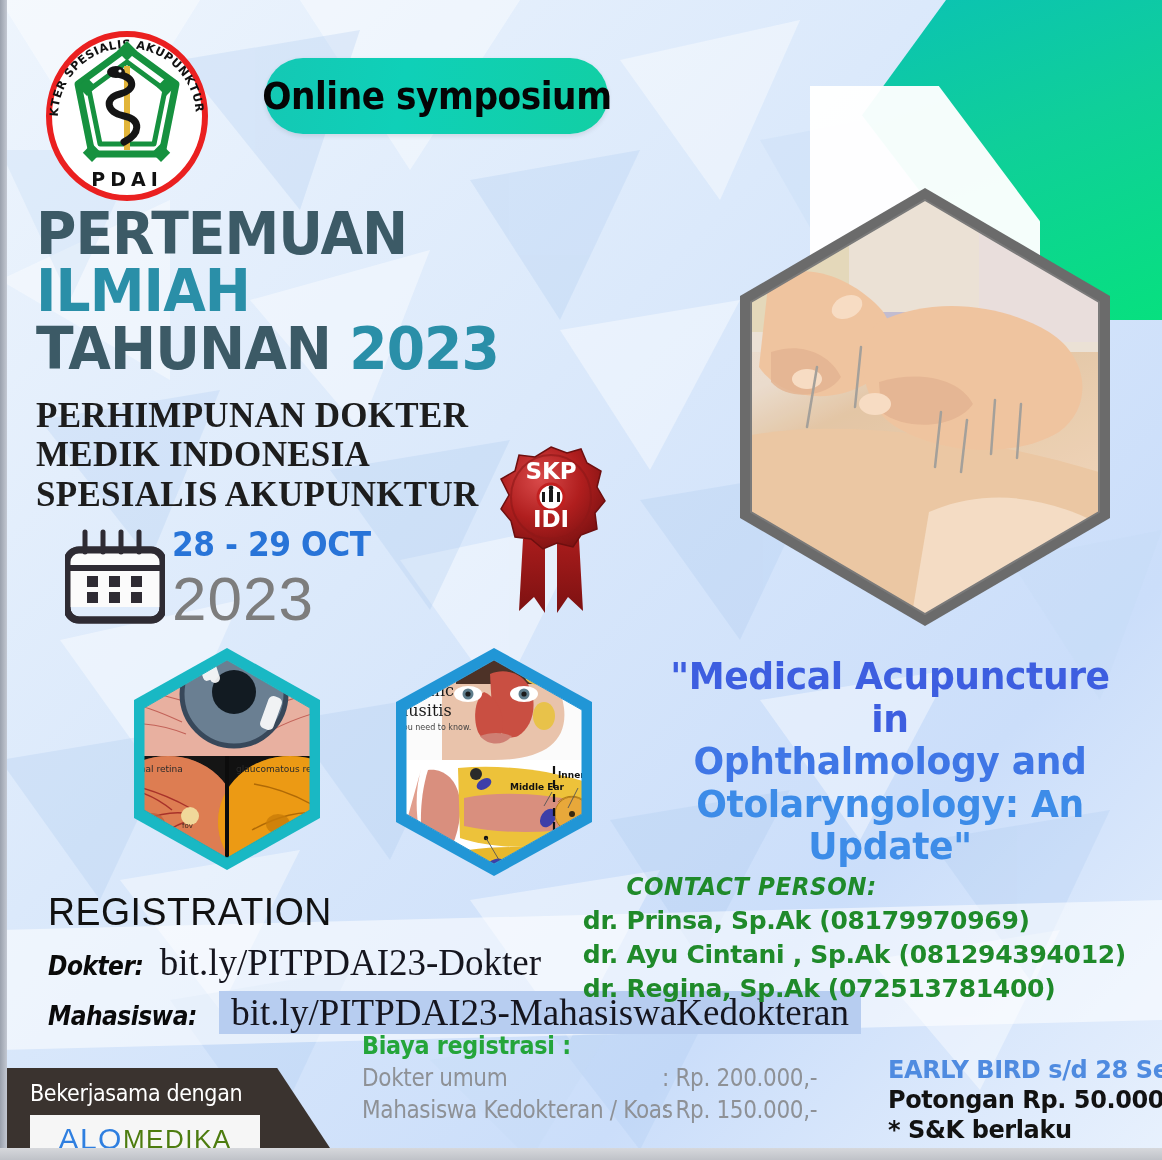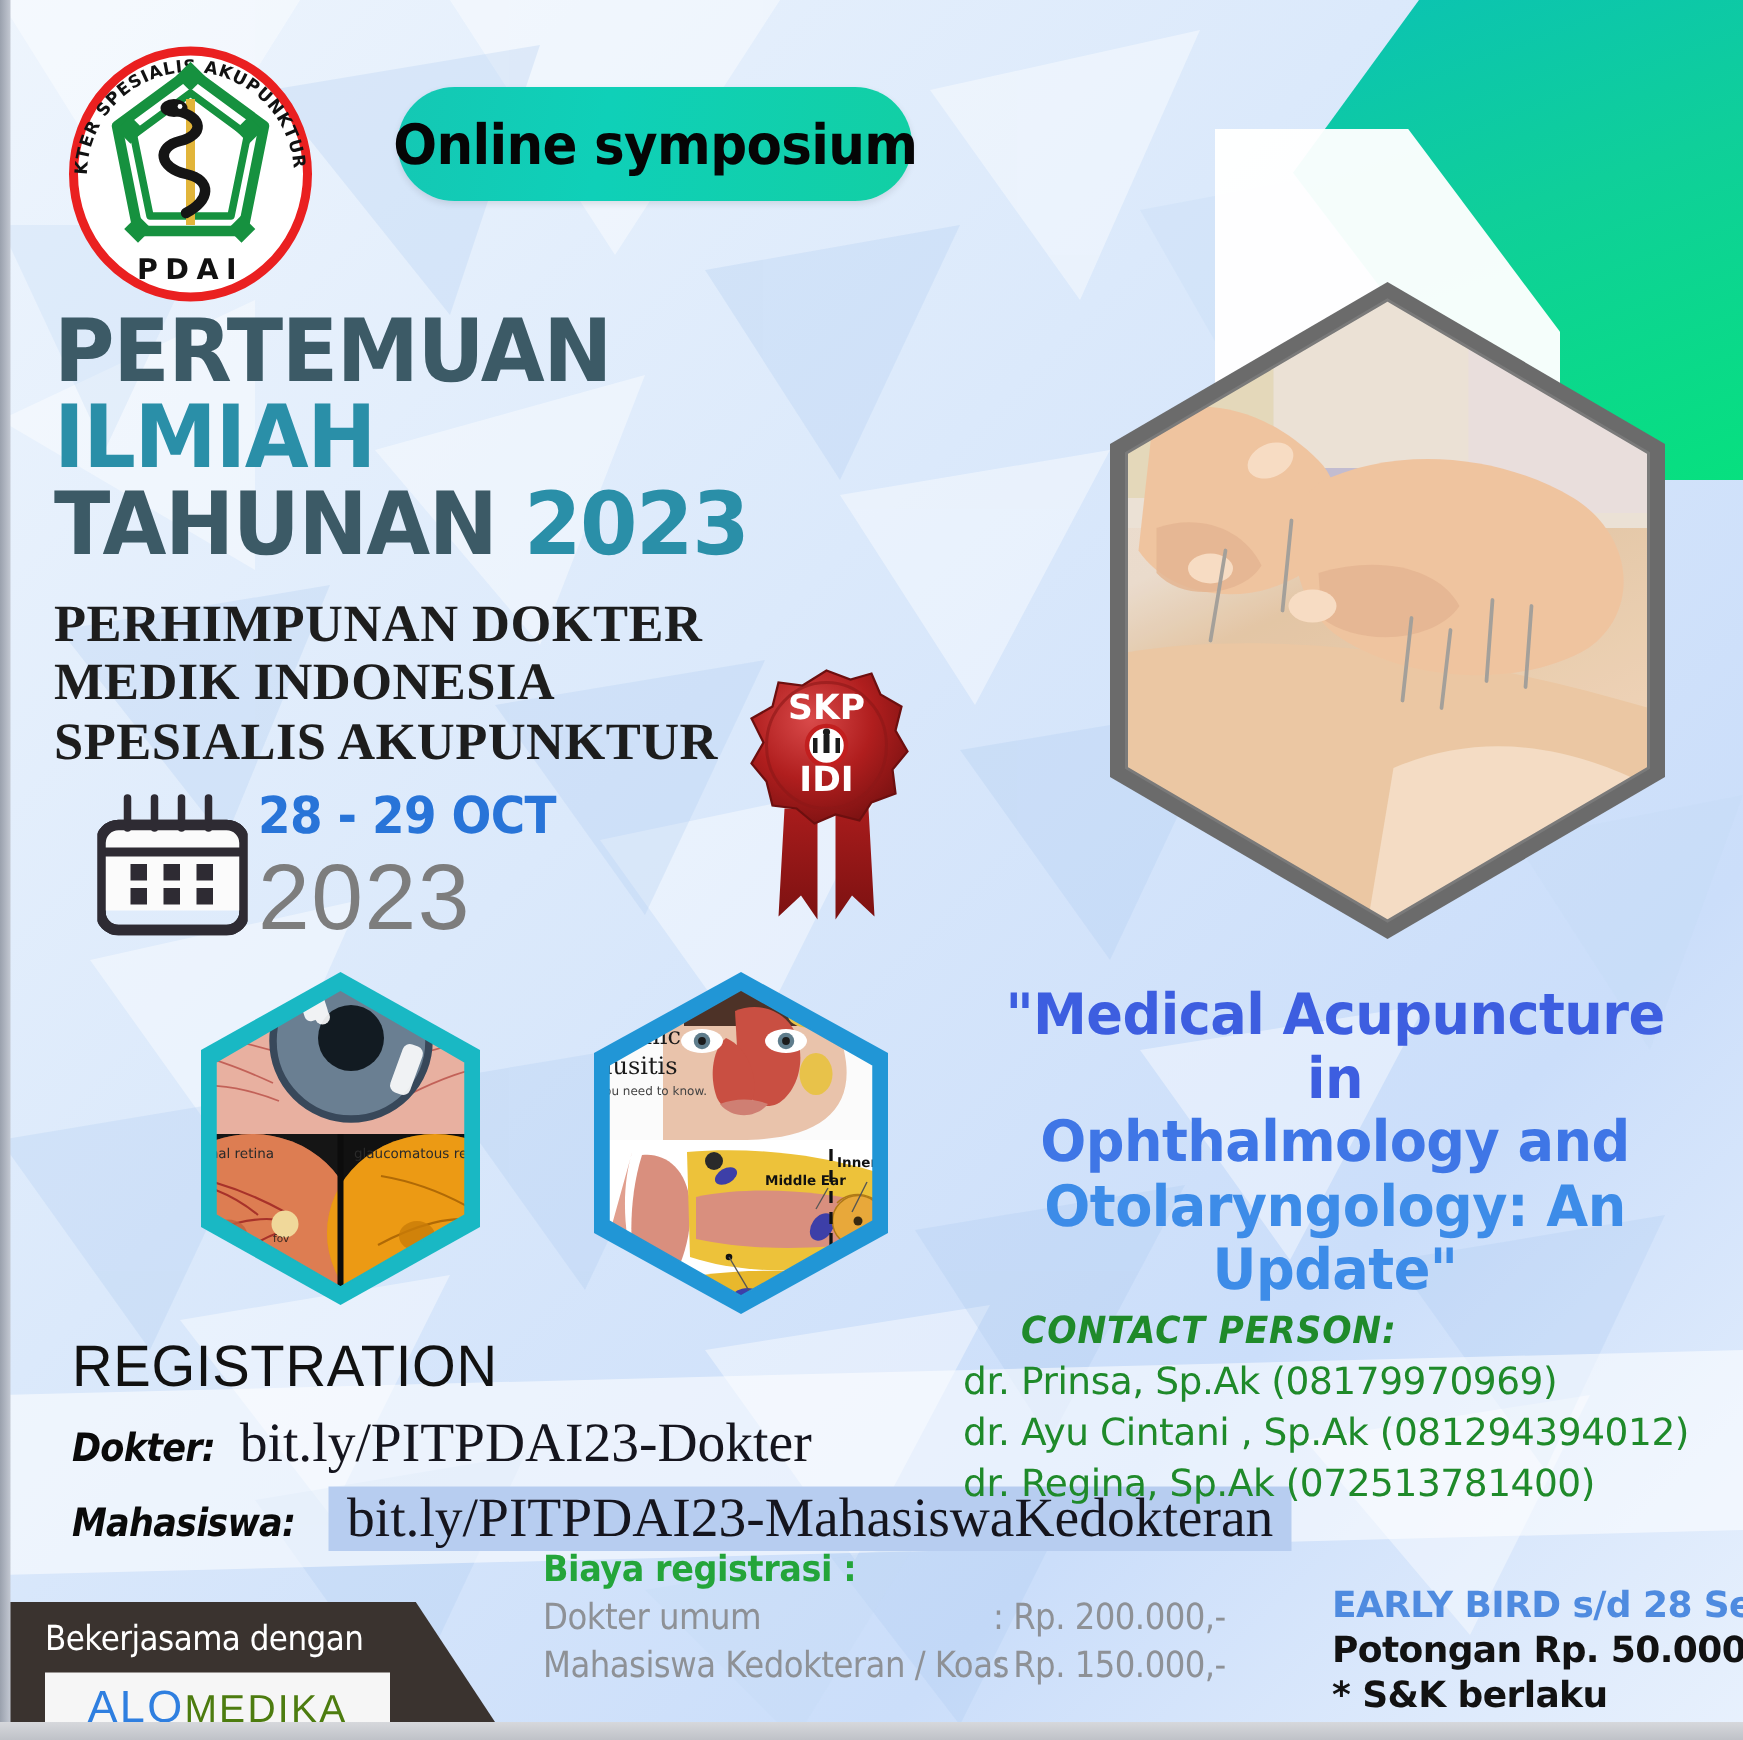--- a/index.html
+++ b/index.html
@@ -112,21 +112,21 @@
   }
   .hl{background:#b7cdf0;padding:1px 12px;}
 
   
   .contact{position:absolute;right:36px;top:872px;z-index:20;text-align:left;}
   .cp-title{
     font-family:"DejaVu Sans", sans-serif;font-weight:700;font-style:italic;font-size:25px;
     color:#1f8a2a;letter-spacing:.6px;transform:scaleX(.92);transform-origin:right;display:block;
   }
   .cp-line{
-    font-family:"DejaVu Sans", sans-serif;font-weight:400;font-size:25px;color:#1f8a2a;
+    font-family:"DejaVu Sans", sans-serif;font-weight:700;font-size:25px;color:#1f8a2a;
     margin-top:5px;letter-spacing:-.3px;white-space:nowrap;
   }
 
   
   .fees{position:absolute;left:362px;top:1032px;z-index:20;width:480px;}
   .fees-title{
     font-family:"DejaVu Sans", sans-serif;font-weight:700;font-size:24px;color:#24a53a;
     letter-spacing:-.3px;transform:scaleX(.93);transform-origin:left;
   }
   .fee-row{display:flex;margin-top:4px;}

